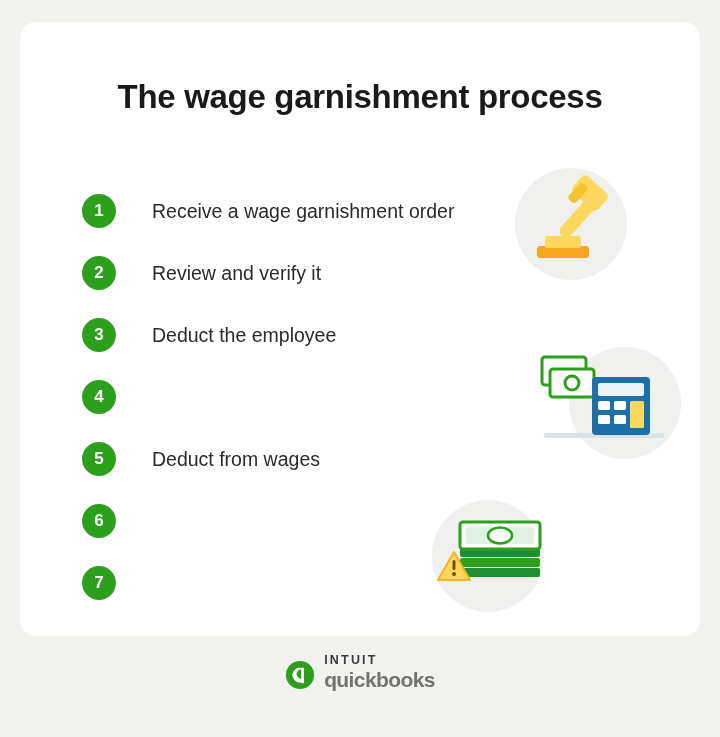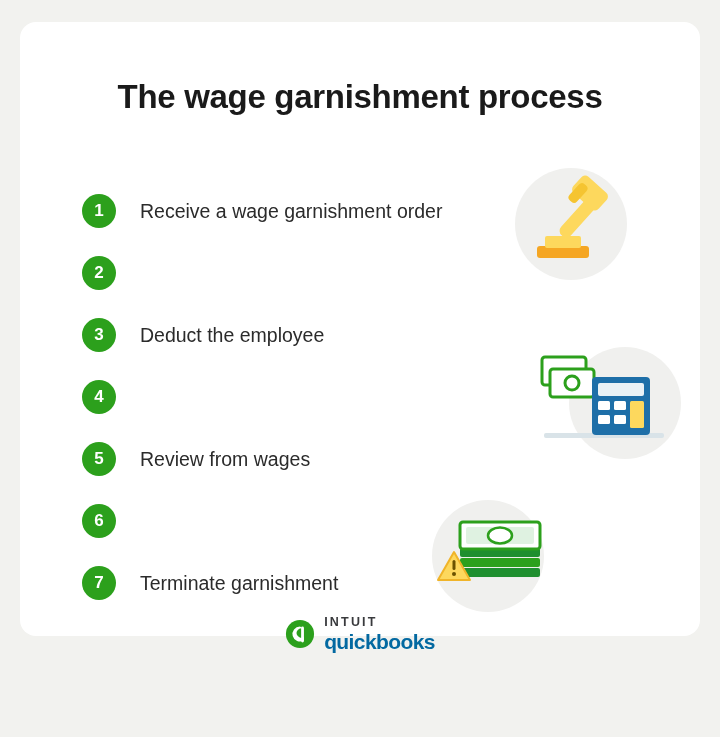--- a/index.html
+++ b/index.html
@@ -58,21 +58,21 @@
     background: #2ca01c;
     color: #ffffff;
     font-size: 17px;
     font-weight: bold;
     display: flex;
     align-items: center;
     justify-content: center;
     flex: 0 0 auto;
   }
   .step-label {
-    margin-left: 24px;
+    margin-left: 36px;
     font-size: 19.5px;
     color: #2b2b2b;
   }
 
   
   .illus {
     position: absolute;
   }
   .illus-circle {
     position: absolute;
@@ -87,25 +87,25 @@
   
   #illus-calc { top: 325px; left: 516px; width: 145px; height: 110px; }
   #illus-calc .illus-circle { top: 0; left: 33px; width: 112px; height: 112px; }
 
   
   #illus-cash { top: 478px; left: 412px; width: 135px; height: 115px; }
   #illus-cash .illus-circle { top: 0; left: 0; width: 112px; height: 112px; }
 
   .logo {
     position: absolute;
-    top: 616px;
+    top: 654px;
     left: 0;
     width: 720px;
     display: flex;
-    align-items: center;
+    align-items: flex-end;
     justify-content: center;
     gap: 9px;
   }
   .logo-mark {
     width: 30px;
     height: 30px;
     flex: 0 0 auto;
   }
   .logo-text {
     display: flex;
@@ -115,64 +115,64 @@
   .logo-intuit {
     font-size: 12.5px;
     font-weight: bold;
     letter-spacing: 2.2px;
     color: #393a3d;
   }
   .logo-qb {
     font-size: 21px;
     font-weight: bold;
     letter-spacing: -0.6px;
-    color: #0369a1;
+    color: #737373;
     margin-top: 2px;
   }
 </style>
 </head>
 <body>
 
 <div class="page">
   <div class="card">
 
     <div class="title">The wage garnishment process</div>
 
     <div class="steps">
 
       <div class="step">
         <div class="bullet">1</div>
         <div class="step-label">Receive a wage garnishment order</div>
       </div>
 
       <div class="step">
         <div class="bullet">2</div>
+        <div class="step-label">Review and verify it</div>
       </div>
 
       <div class="step">
         <div class="bullet">3</div>
         <div class="step-label">Deduct the employee</div>
       </div>
 
       <div class="step">
         <div class="bullet">4</div>
       </div>
 
       <div class="step">
         <div class="bullet">5</div>
-        <div class="step-label">Review from wages</div>
+        <div class="step-label">Deduct from wages</div>
       </div>
 
       <div class="step">
         <div class="bullet">6</div>
       </div>
 
       <div class="step">
         <div class="bullet">7</div>
-        <div class="step-label">Terminate garnishment</div>
       </div>
 
     </div>
 
     <div class="illus" id="illus-gavel">
       <div class="illus-circle"></div>
       <svg width="120" height="120" viewBox="0 0 120 120" style="position:absolute;top:0;left:0">
 
         <rect x="22" y="78" width="52" height="12" rx="3" fill="#f5a623"></rect>
         <rect x="30" y="68" width="36" height="12" rx="2" fill="#fdd85d"></rect>

